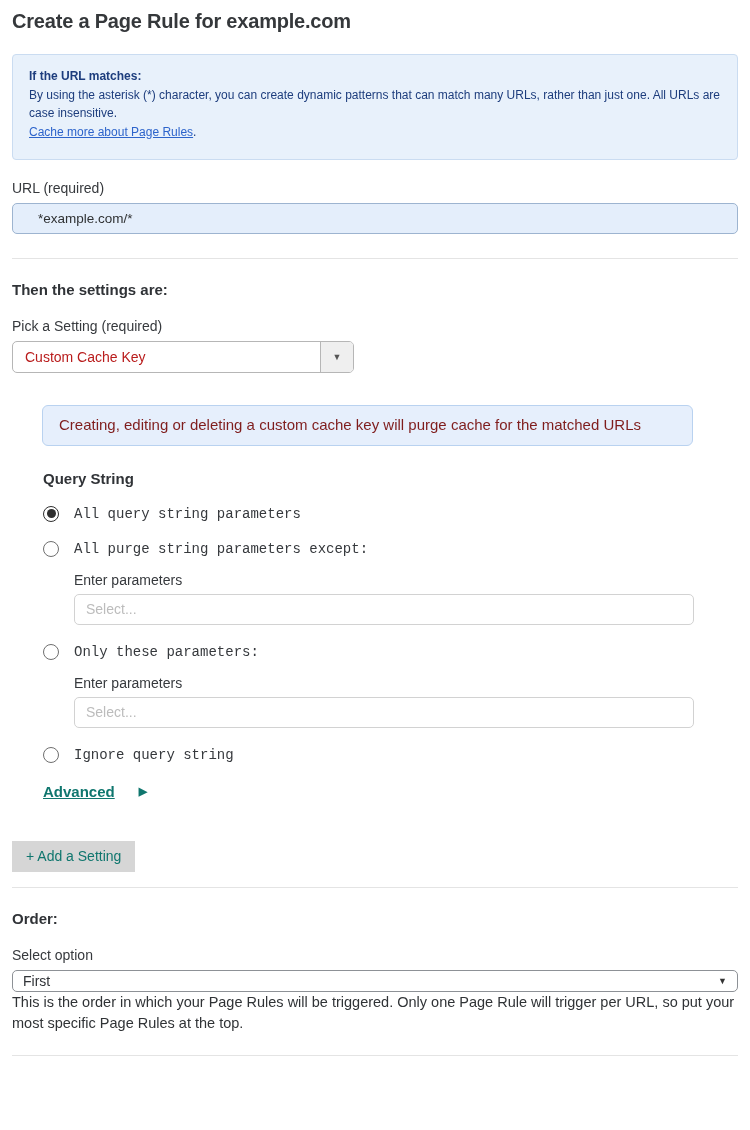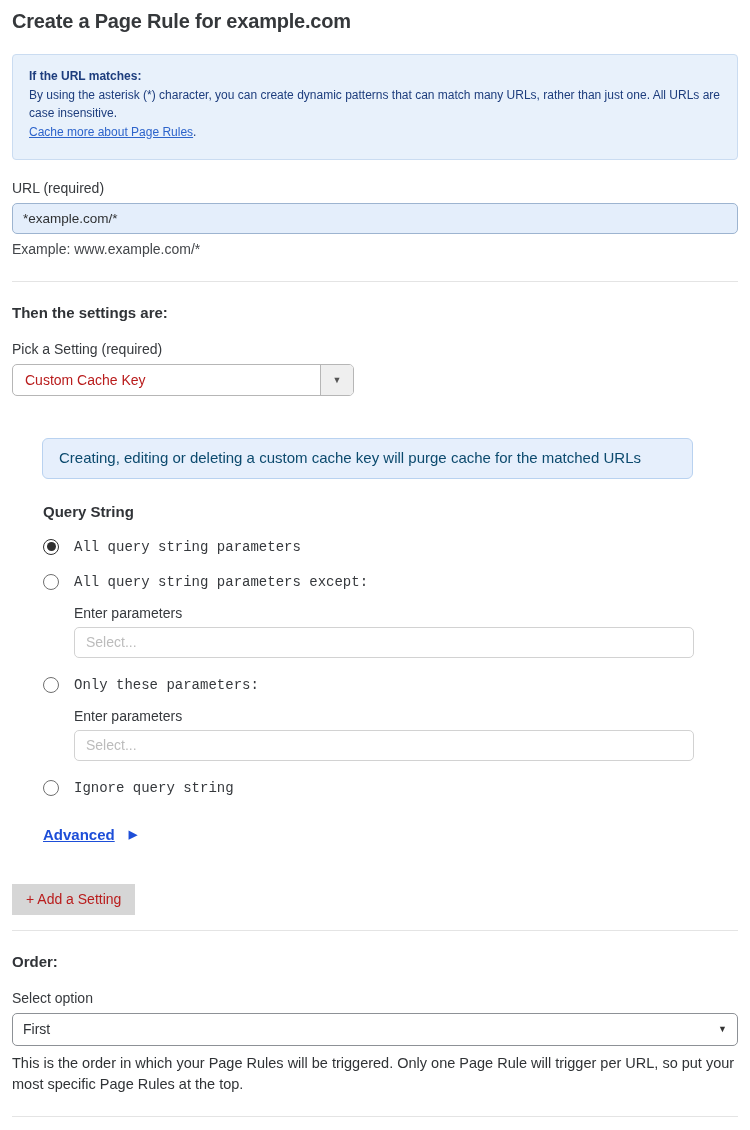--- a/index.html
+++ b/index.html
@@ -19,44 +19,44 @@
     padding:12px 16px 18px; color:#1d3d7d; font-size:12px; line-height:1.55;
   }
   .info-heading { font-weight:bold; }
   a.link { color:#2d64cb; text-decoration:underline; cursor:pointer; }
   .info-link-row { color:#1d3d7d; }
 
   .field-label { font-size:14px; color:#36393d; margin:20px 0 7px; }
   .url-input {
     width:100%; box-sizing:border-box; height:31px;
     background:#e4eefb; border:1px solid #9db4d0; border-radius:5px;
-    padding:0 10px; font-size:13.5px; color:#2f3133;
+    padding:0 25px; font-size:13.5px; color:#2f3133;
     font-family:"Liberation Sans", sans-serif;
   }
   .hint { font-size:14px; color:#43464a; margin-top:7px; }
   hr.divider { border:none; border-top:1px solid #e4e4e4; margin:24px 0 0; }
 
   .section-heading { font-size:15px; font-weight:bold; color:#303337; margin-top:22px; }
 
   .custom-select {
     display:inline-flex; align-items:stretch; width:342px; height:32px;
     border:1px solid #b6b6b6; border-radius:5px; background:#fff;
     box-sizing:border-box; cursor:pointer; margin-top:0;
   }
   .select-value { flex:1; display:flex; align-items:center; padding:0 12px; font-size:14px; color:#b91c1c; }
   .select-arrow-box {
     width:32px; display:flex; align-items:center; justify-content:center;
     background:#efefef; border-left:1px solid #b6b6b6; border-radius:0 4px 4px 0;
     color:#555; font-size:9px;
   }
 
   .banner {
-    margin:42px 0 0 30px; width:651px; box-sizing:border-box;
+    margin:32px 0 0 30px; width:651px; box-sizing:border-box;
     background:#e6effc; border:1px solid #b9d2f0; border-radius:6px;
-    padding:9px 16px; font-size:15px; color:#0c4a6e; line-height:1.35;
+    padding:9px 16px; font-size:15px; color:#7f1d1d; line-height:1.35;
   }
 
   .qs { margin-left:31px; }
   .qs-heading { font-size:15px; font-weight:bold; color:#303337; margin-top:24px; }
   .radio-row { display:flex; align-items:center; gap:15px; margin-top:19px; cursor:pointer;font-family:Liberation Mono, monospace; }
   .radio {
     width:16px; height:16px; border-radius:50%; border:1.5px solid #6f6f6f;
     background:#fff; flex:none; position:relative; box-sizing:border-box;
   }
   .radio.checked { border-color:#2f2f2f; }
@@ -67,60 +67,59 @@
   .sub { margin:15px 0 0 31px; }
   .sub-label { font-size:14px; color:#36393d; }
   .param-input {
     display:block; margin-top:6px; width:620px; height:31px; box-sizing:border-box;
     border:1px solid #d2d2d2; border-radius:5px; padding:0 11px; font-size:14px; color:#333;
     font-family:"Liberation Sans", sans-serif;
   }
   .param-input::placeholder { color:#bcbcbc; }
 
   .advanced {
-    display:inline-flex; align-items:center; gap:14px; margin-top:30px;
-    font-size:15px; font-weight:bold; color:#1d4ed8; cursor:pointer; text-decoration:none;
+    display:inline-flex; align-items:center; gap:24px; margin-top:20px;
+    font-size:15px; font-weight:bold; color:#0f766e; cursor:pointer; text-decoration:none;
   }
   .advanced .adv-text { text-decoration:underline; }
   .advanced .tri { font-size:11px; }
 
   .add-btn {
     margin-top:40px; background:#d6d6d6; border:none; border-radius:0;
-    height:31px; padding:0 14px; font-size:14px; color:#b91c1c; cursor:pointer;
+    height:31px; padding:0 14px; font-size:14px; color:#0f766e; cursor:pointer;
     font-family:"Liberation Sans", sans-serif;
   }
   hr.divider2 { border:none; border-top:1px solid #e4e4e4; margin:15px 0 0; }
 
   .order-select {
     display:flex; align-items:center; justify-content:space-between;
-    width:100%; box-sizing:border-box; height:33px;
+    width:100%; box-sizing:border-box; height:22px;
     border:1px solid #8d9196; border-radius:5px; padding:0 10px;
     font-size:14px; color:#2f3236; cursor:pointer; background:#fff;
   }
   .order-arrow { font-size:9px; color:#333; }
-  .order-desc { margin-top:7px; font-size:14.5px; color:#303336; line-height:1.5; }
+  .order-desc { font-size:14.5px; color:#303336; line-height:1.5; }
 
   hr.divider3 { border:none; border-top:1px solid #e4e4e4; margin:20px 0 0; }
 </style>
 </head>
 <body>
 
 <div>
 
   <h1 class="page-title">Create a Page Rule for example.com</h1>
 
   <div class="info-box">
     <div class="info-heading">If the URL matches:</div>
     <div class="info-body">By using the asterisk (*) character, you can create dynamic patterns that can match many URLs, rather than just one. All URLs are case insensitive.</div>
     <div class="info-link-row"><a class="link" href="#">Cache more about Page Rules</a><span>.</span></div>
   </div>
 
   <div class="field-label">URL (required)</div>
   <input class="url-input" type="text" value="*example.com/*" style="">
-  <div class="hint">Example: www.example.com/*</div>
 
   <hr class="divider">
 
   <div class="section-heading">Then the settings are:</div>
 
   <div class="field-label">Pick a Setting (required)</div>
   <div class="custom-select">
     <span class="select-value">Custom Cache Key</span>
     <span class="select-arrow-box">▼</span>
   </div>
@@ -130,21 +129,21 @@
   <div class="qs">
     <div class="qs-heading">Query String</div>
 
     <div class="radio-row">
       <span class="radio checked"></span>
       <span class="radio-label">All query string parameters</span>
     </div>
 
     <div class="radio-row">
       <span class="radio"></span>
-      <span class="radio-label">All query string parameters except:</span>
+      <span class="radio-label">All purge string parameters except:</span>
     </div>
     <div class="sub">
       <div class="sub-label">Enter parameters</div>
       <input class="param-input" type="text" placeholder="Select..." style="">
     </div>
 
     <div class="radio-row">
       <span class="radio"></span>
       <span class="radio-label">Only these parameters:</span>
     </div>

